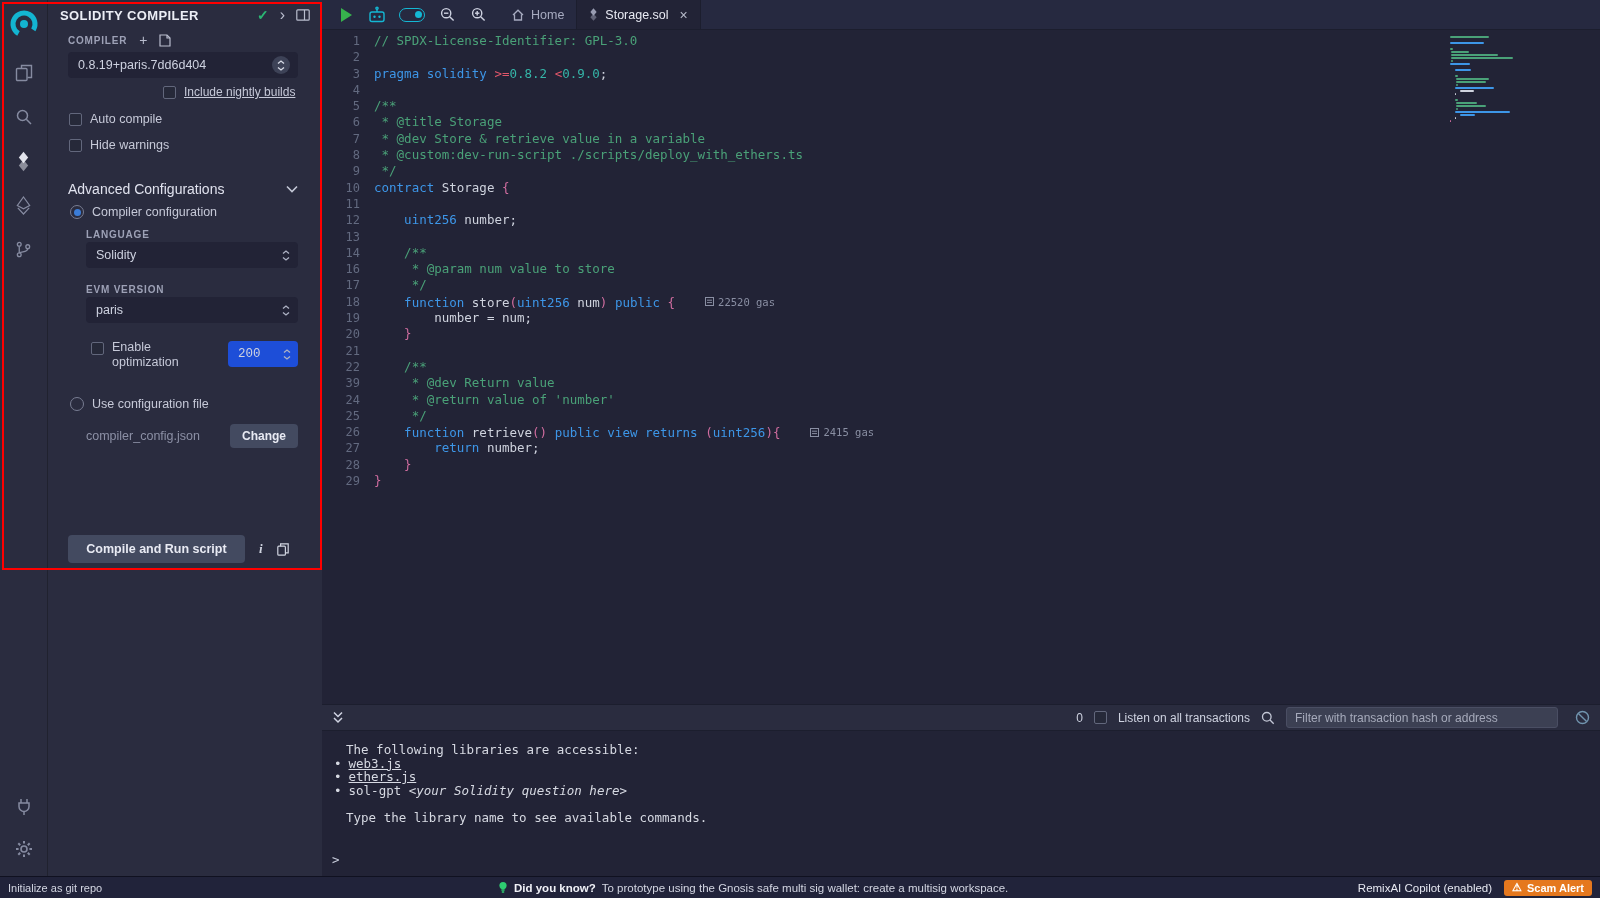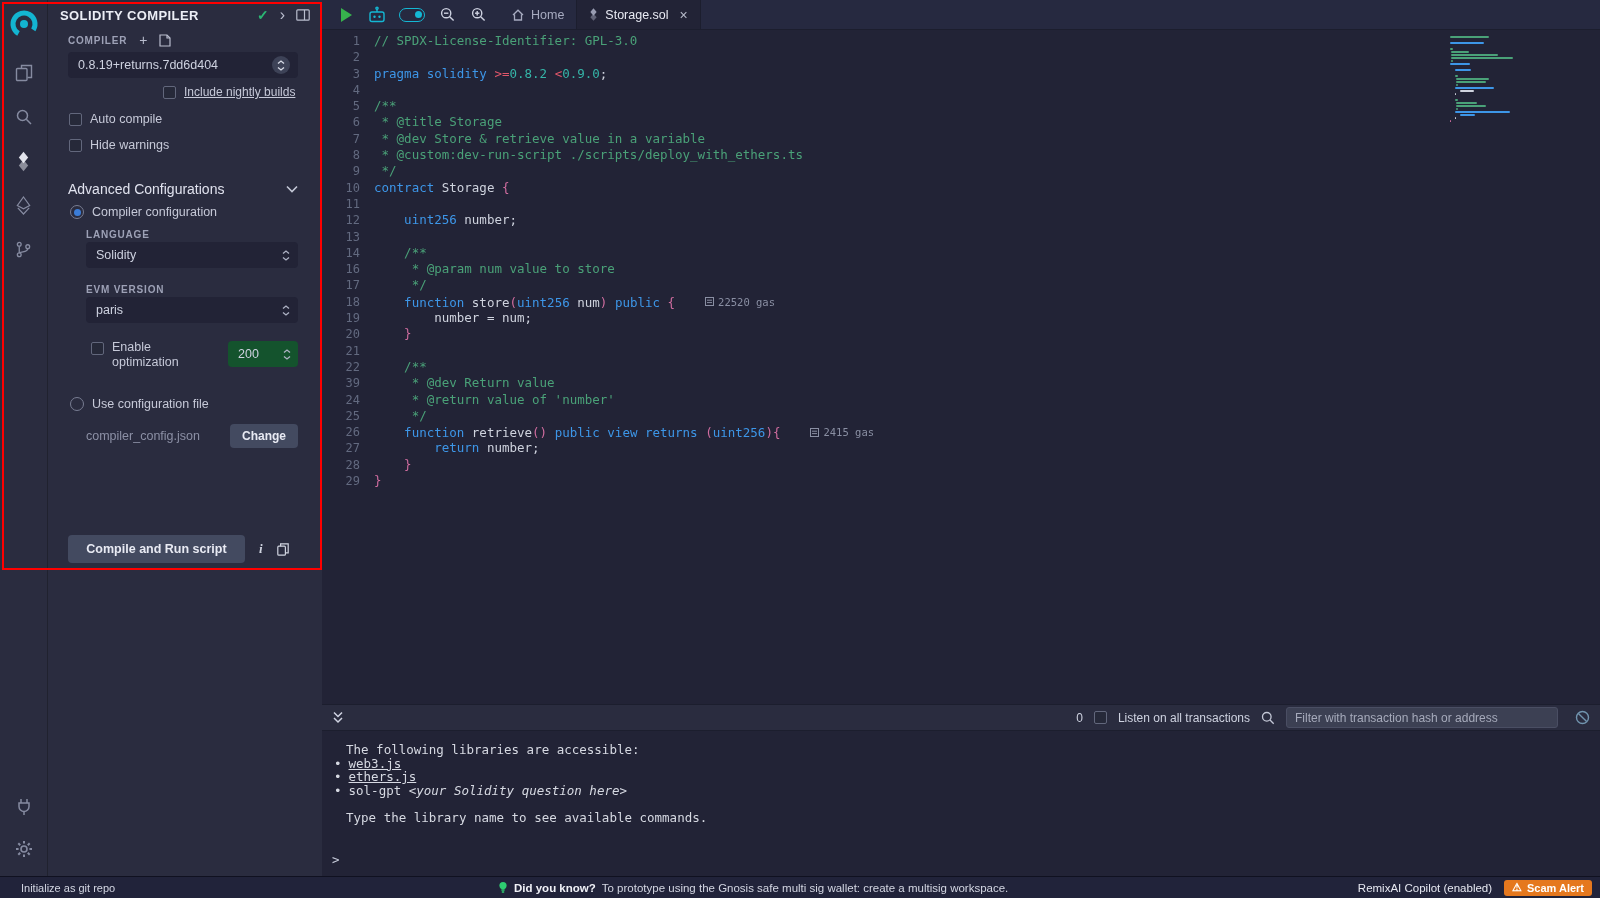--- a/index.html
+++ b/index.html
@@ -32,22 +32,22 @@
     justify-content:space-between; padding:0 8px 0 10px; color:#ced2e0; font-size:12.5px; cursor:pointer; }
   .spin-badge { width:18px; height:18px; border-radius:50%; background:#3d4257; display:flex;
     align-items:center; justify-content:center; }
   .cb { width:13px; height:13px; border:1px solid #62677c; border-radius:2px; background:#262939;
     flex:0 0 13px; cursor:pointer; }
   .cb-label { margin-left:8px; }
   .radio { width:14px; height:14px; border:1px solid #787d92; border-radius:50%; flex:0 0 14px;
     position:relative; cursor:pointer; }
   .radio.sel::after { content:''; position:absolute; inset:2.5px; border-radius:50%; background:#3b7dd8; }
   .adv-title { font-size:14px; color:#e0e2ee; }
-  .num-box { background:#14532d; border-radius:4px; height:26px; display:flex; align-items:center;
-    justify-content:space-between; padding:0 7px 0 10px; color:#ced2e0; }
+  .num-box { background:#1d4ed8; border-radius:4px; height:26px; display:flex; align-items:center;
+    justify-content:space-between; padding:0 7px 0 10px; color:#ced2e0;font-family:Liberation Mono, monospace; }
   .btn-slate { background:#434a60; color:#e8eaf3; border-radius:4px; font-weight:700; }
   .btn-change { height:24px; padding:0 12px; font-size:12px; }
   .cfg-name { color:#8c90a5; }
   .btn-compile { position:absolute; left:20px; top:492px; width:230px; height:30px;
     background:var(--accent_blue,#0d80c0); border-radius:4px; color:#fff; font-size:13px;
     display:flex; align-items:center; justify-content:center; gap:8px; }
   .btn-run { width:177px; height:28px; font-size:12.5px; }
   .run-extra { display:flex; align-items:center; gap:14px; margin-left:14px; color:#cfd3df; }
   .info-i { font-family:"Liberation Serif", serif; font-style:italic; font-weight:700; font-size:13px; }
 
@@ -96,21 +96,21 @@
   .term-line.lib { padding-left:2px; }
   .bullet { margin-right:7px; }
   .lib-link { text-decoration:underline; cursor:pointer; }
   .lib-hint { font-style:italic; }
   .term-usage { margin-top:14px; padding-left:14px; }
   .term-prompt { margin-top:28px; color:#c8ccdb; }
 
   
   #statusbar { position:absolute; left:0; top:876px; width:1600px; height:22px; background:#21233a;
     border-top:1px solid #101120; color:#d3d6e2; font-size:11px; display:flex; align-items:center; z-index:3; }
-  .sb-left { padding-left:21px; cursor:pointer; }
+  .sb-left { padding-left:8px; cursor:pointer; }
   .sb-center { position:absolute; left:498px; display:flex; align-items:center; gap:6px; font-size:11.5px; }
   .sb-center b { color:#f0f1f7; }
   .sb-right { position:absolute; right:8px; display:flex; align-items:center; gap:12px; font-size:11.5px; color:#e6e8f1; }
   .scam-badge { background:#e5781e; color:#fff; font-weight:700; font-size:11px; border-radius:3px;
     height:16px; display:flex; align-items:center; gap:5px; padding:0 8px; cursor:pointer; }
 
   #window-gap { position:absolute; left:0; top:898px; width:1600px; height:18px; background:#ffffff; }
 
   
   #annotation { position:absolute; left:2px; top:2px; width:320px; height:568px;
@@ -213,21 +213,21 @@
       <span style="color:#b9bdce; font-size:14px; line-height:1;">+</span>
       <span>
         <svg width="12" height="13" viewBox="0 0 12 13" fill="none" stroke="#b9bdce" stroke-width="1.2">
           <path d="M1 1 h7 l3 3 v8 h-10 Z"></path>
             <path d="M8 1 v3 h3"></path>
         </svg>
       </span>
     </div>
 
     <div class="sel-box" style="position:absolute; left:20px; top:52px; width:230px;">
-      <span>0.8.19+returns.7dd6d404</span>
+      <span>0.8.19+paris.7dd6d404</span>
       <span class="spin-badge">
         <svg width="8" height="11" viewBox="0 0 8 11" fill="none" stroke="#d6dae6" stroke-width="1.3">
           <path d="M1 3.6 L4 1 L7 3.6"></path>
             <path d="M1 7.4 L4 10 L7 7.4"></path>
         </svg>
       </span>
     </div>
 
     <div class="sp-row" style="left:115px; top:84px; height:16px;">
       <span class="cb"></span>

